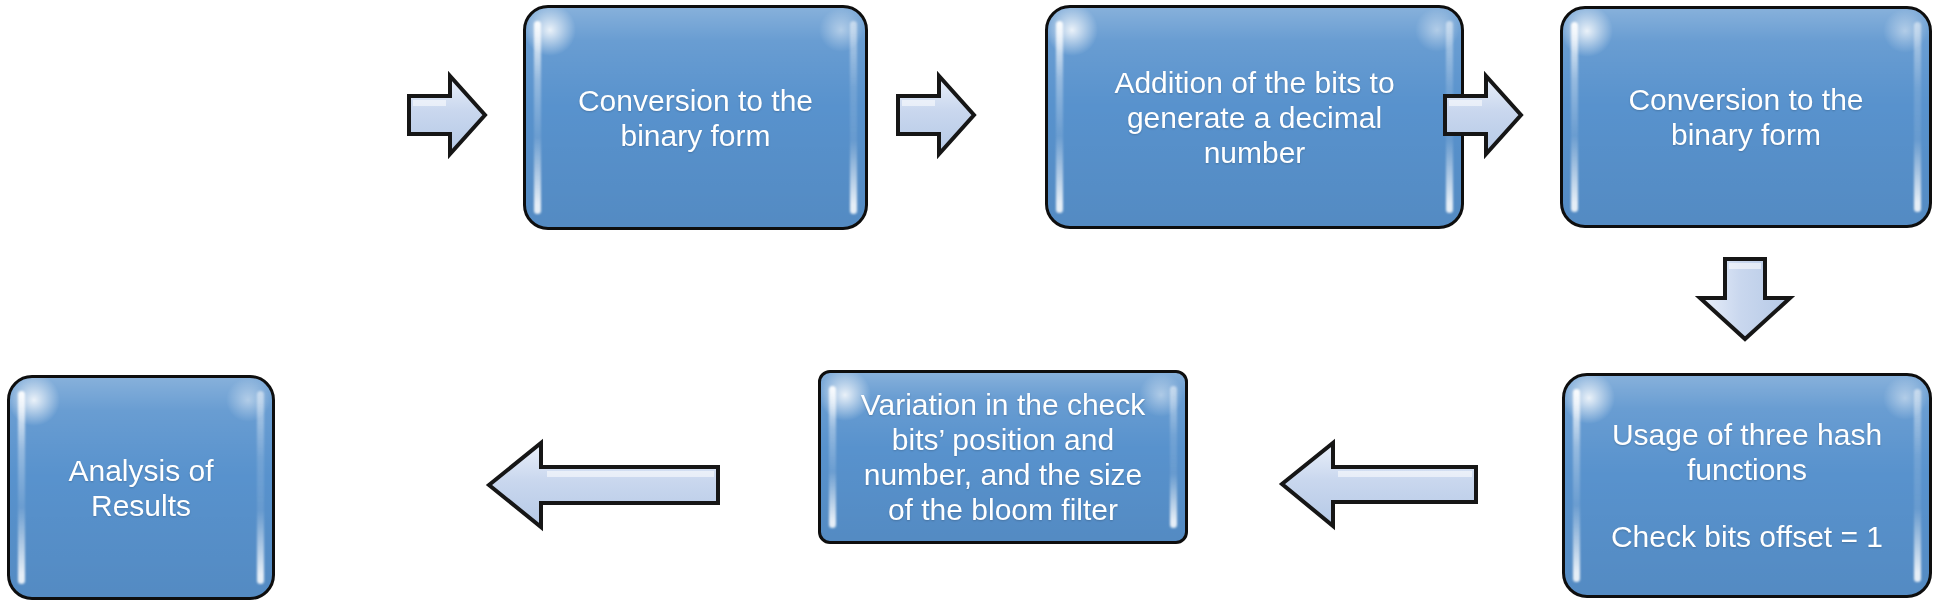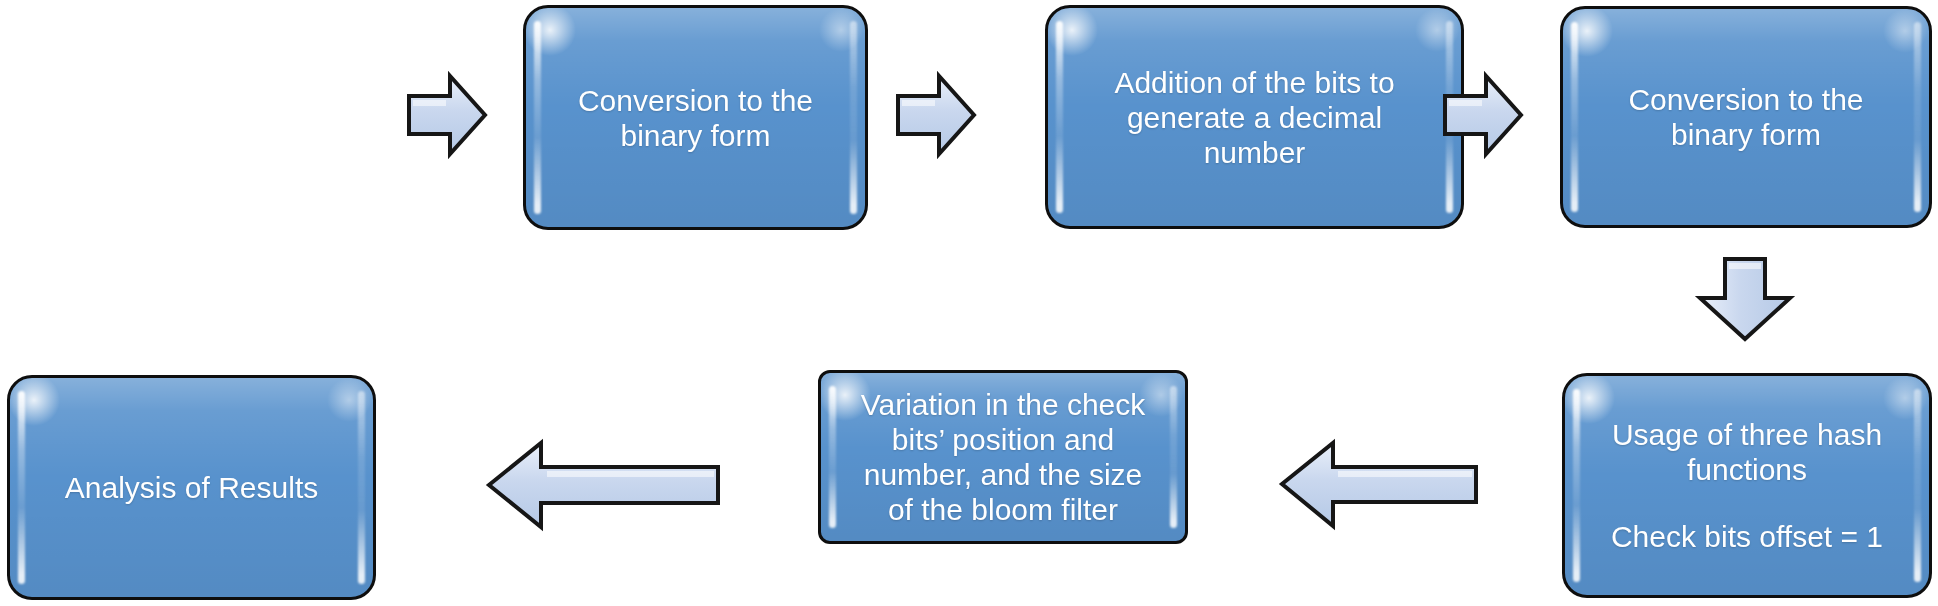--- a/index.html
+++ b/index.html
@@ -60,21 +60,21 @@
   .label { white-space: pre-line; position: relative; z-index: 1; }
   .sublabel { margin-top: 20px; text-align: right; }
 
   
   .n1 { left: 8px;    top: 5px;   width: 372px; height: 224px; }
   .n2 { left: 523px;  top: 5px;   width: 345px; height: 225px; }
   .n3 { left: 1045px; top: 5px;   width: 419px; height: 224px; }
   .n4 { left: 1560px; top: 6px;   width: 372px; height: 222px; }
   .n5 { left: 1562px; top: 373px; width: 370px; height: 225px; gap: 12px; }
   .n6 { left: 818px;  top: 370px; width: 370px; height: 174px; border-radius: 12px; }
-  .n7 { left: 7px;    top: 375px; width: 369px; height: 225px; }
+  .n7 { left: 7px;    top: 375px; width: 268px; height: 225px; }
 
   
   .arrow { position: absolute; overflow: visible; }
   .arrow .body {
     stroke: var(--arrow-border, #161616);
     stroke-width: 4;
     stroke-linejoin: miter;
     fill: url(#arrowGradV);
   }
   .arrow.down .body { fill: url(#arrowGradH); }

